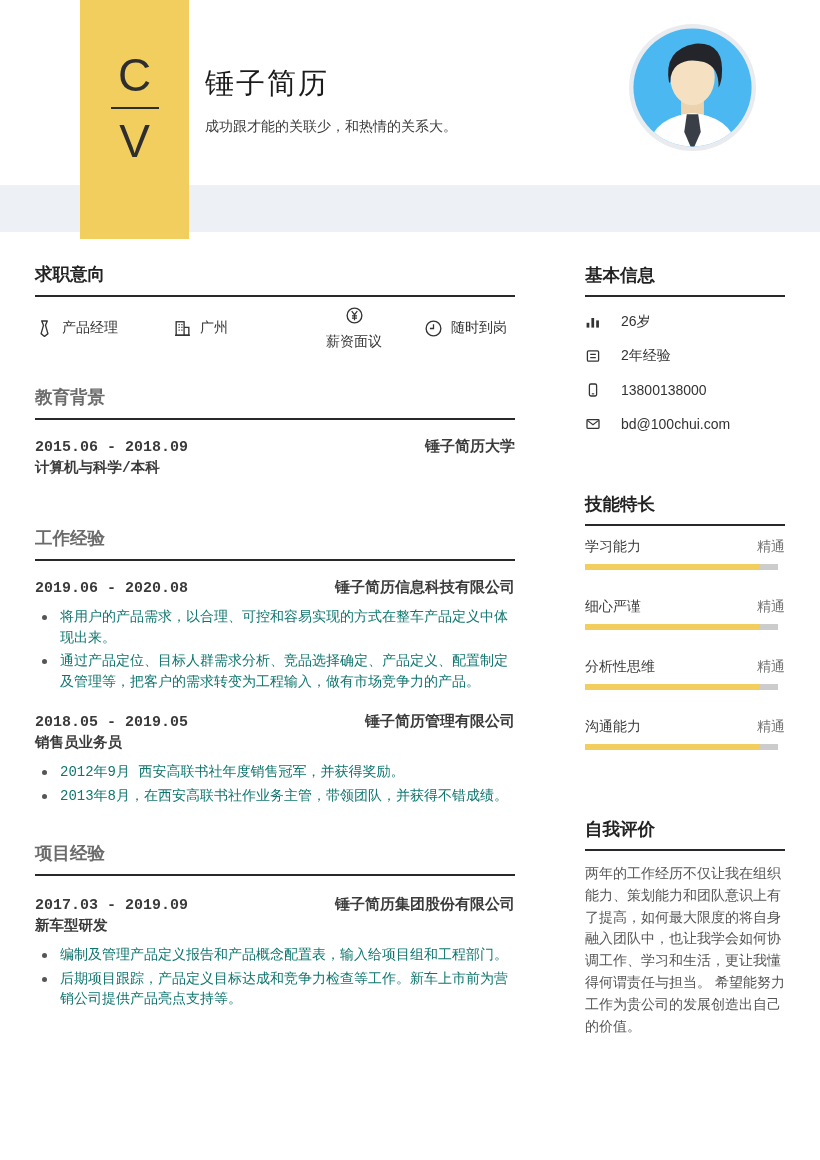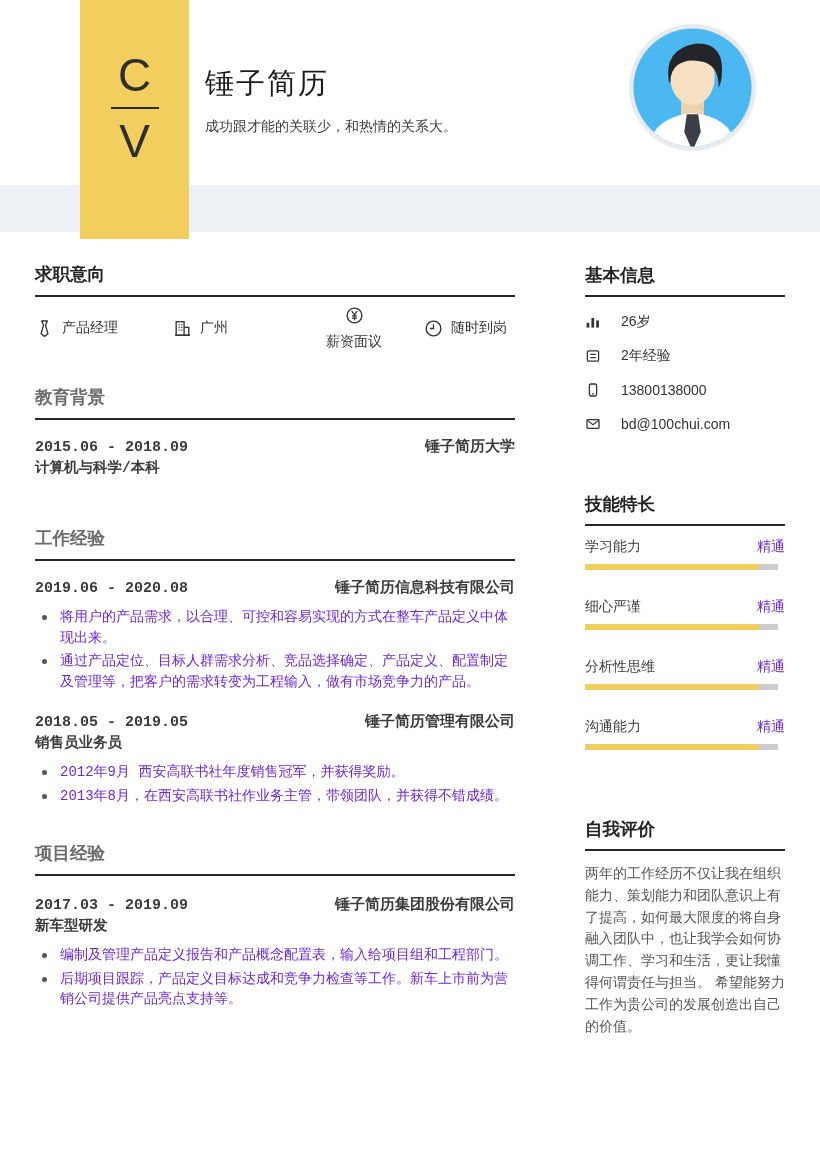--- a/index.html
+++ b/index.html
@@ -43,37 +43,37 @@
   .sec-edu{margin-top:49px;}
   .sec-work{margin-top:51px;}
   .sec-proj{margin-top:39px;}
   .entry{margin-top:17px;}
   .entry.second{margin-top:20px;}
   .entry.proj{margin-top:19px;}
   .entry-head{display:flex;justify-content:space-between;font-size:15px;line-height:21px;font-weight:bold;color:#3b3b3b;}
   .entry-role{font-size:14.5px;line-height:21px;font-weight:bold;color:#3b3b3b;}
   ul.bullets{margin:8px 0 0 0;padding:0;list-style:none;}
   ul.bullets li{
-    position:relative;padding-left:25px;font-size:14px;line-height:20.5px;color:#6d28d9;
+    position:relative;padding-left:25px;font-size:14px;line-height:20.5px;color:#0f766e;
     margin-bottom:3px;
   }
   ul.bullets li::before{
     content:"";position:absolute;left:7px;top:8px;width:5px;height:5px;border-radius:50%;
     background:#555;
   }
   
   .info-list{margin-top:16px;}
   .info-row{display:flex;align-items:center;gap:20px;height:18px;margin-bottom:16px;}
   .info-row .icn{display:inline-flex;width:16px;height:16px;}
   .info-row .val{font-size:14px;color:#333;}
   .sec-skills{margin-top:62px;}
   .skill{margin-top:12px;}
   .skill + .skill{margin-top:28px;}
   .skill-head{display:flex;justify-content:space-between;font-size:14px;line-height:16px;color:#3c3c3c;}
-  .skill-head .lvl{color:#6d28d9;}
+  .skill-head .lvl{color:#737373;}
   .bar{margin-top:10px;width:193px;height:6px;background:#cccccc;}
   .bar .fill{height:6px;background:#f2ce5f;}
   .sec-eval{margin-top:70px;}
   .eval-text{margin-top:12px;font-size:14px;line-height:21.8px;color:#555;}
   .eval-text p{margin:0;}
   svg{display:block;}
 </style>
 </head>
 <body>
 

